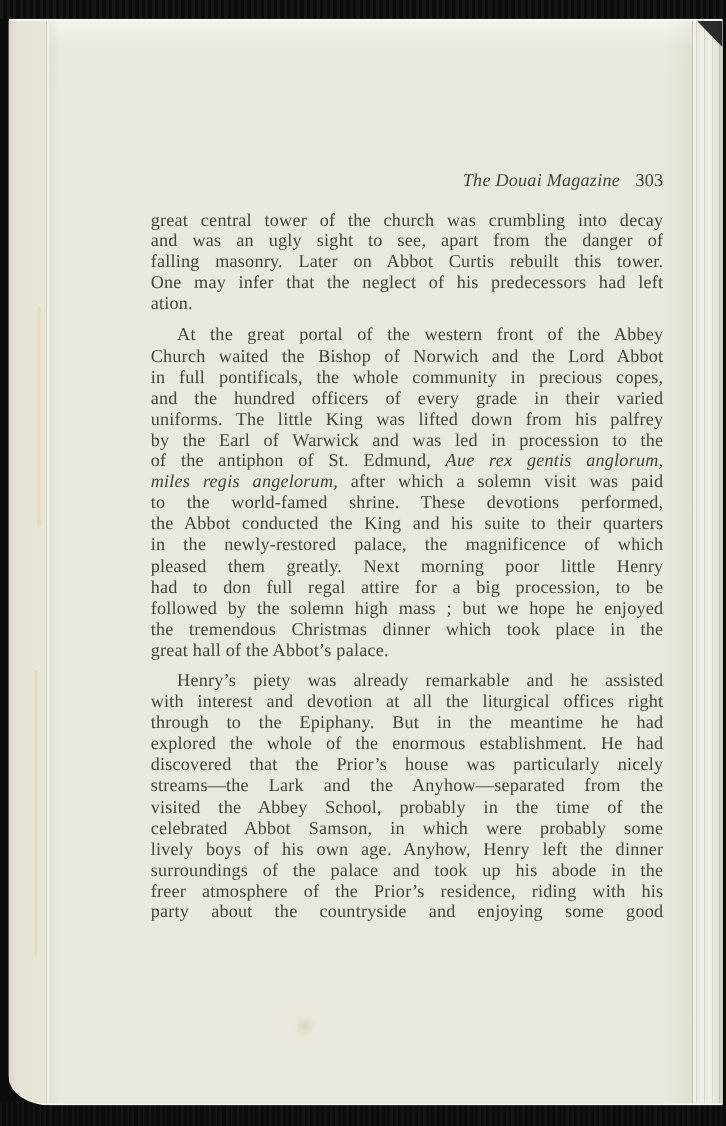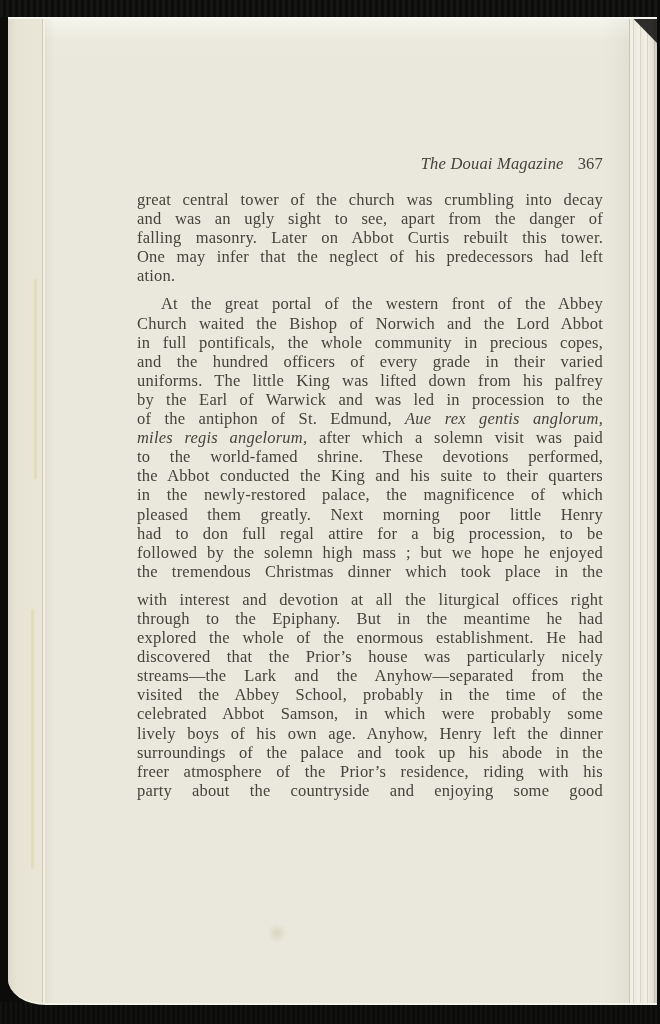--- a/index.html
+++ b/index.html
@@ -120,21 +120,21 @@
       <div class="edge-streak streak-b"></div>
       <div class="left-crease"></div>
     </div>
 
     <div class="main-page">
       <div class="stain"></div>
 
       <div class="text-block">
         <div class="running-header">
           <span class="journal-title">The Douai Magazine</span>
-          <span class="page-number">367</span>
+          <span class="page-number">303</span>
         </div>
         <div id="body-text">
             <div class="paragraph">
               <div class="line"><span>great central tower of the church was crumbling into decay</span></div>
               <div class="line"><span>and was an ugly sight to see, apart from the danger of</span></div>
               <div class="line"><span>falling masonry.  Later on Abbot Curtis rebuilt this tower.</span></div>
               <div class="line"><span>One may infer that the neglect of his predecessors had left</span></div>
               <div class="line flush-left"><span>ation.</span></div>
             </div>
             <div class="paragraph">
@@ -146,22 +146,24 @@
               <div class="line"><span>by the Earl of Warwick and was led in procession to the</span></div>
               <div class="line"><span>of the antiphon of St. Edmund, </span><em>Aue rex gentis anglorum,</em></div>
               <div class="line"><em>miles regis angelorum,</em><span> after which a solemn visit was paid</span></div>
               <div class="line"><span>to the world-famed shrine.  These devotions performed,</span></div>
               <div class="line"><span>the Abbot conducted the King and his suite to their quarters</span></div>
               <div class="line"><span>in the newly-restored palace, the magnificence of which</span></div>
               <div class="line"><span>pleased them greatly.  Next morning poor little Henry</span></div>
               <div class="line"><span>had to don full regal attire for a big procession, to be</span></div>
               <div class="line"><span>followed by the solemn high mass ; but we hope he enjoyed</span></div>
               <div class="line"><span>the tremendous Christmas dinner which took place in the</span></div>
+              <div class="line flush-left"><span>great hall of the Abbot’s palace.</span></div>
             </div>
             <div class="paragraph">
+              <div class="line first"><span>Henry’s piety was already remarkable and he assisted</span></div>
               <div class="line"><span>with interest and devotion at all the liturgical offices right</span></div>
               <div class="line"><span>through to the Epiphany.  But in the meantime he had</span></div>
               <div class="line"><span>explored the whole of the enormous establishment.  He had</span></div>
               <div class="line"><span>discovered that the Prior’s house was particularly nicely</span></div>
               <div class="line"><span>streams—the Lark and the Anyhow—separated from the</span></div>
               <div class="line"><span>visited the Abbey School, probably in the time of the</span></div>
               <div class="line"><span>celebrated Abbot Samson, in which were probably some</span></div>
               <div class="line"><span>lively boys of his own age.  Anyhow, Henry left the dinner</span></div>
               <div class="line"><span>surroundings of the palace and took up his abode in the</span></div>
               <div class="line"><span>freer atmosphere of the Prior’s residence, riding with his</span></div>

